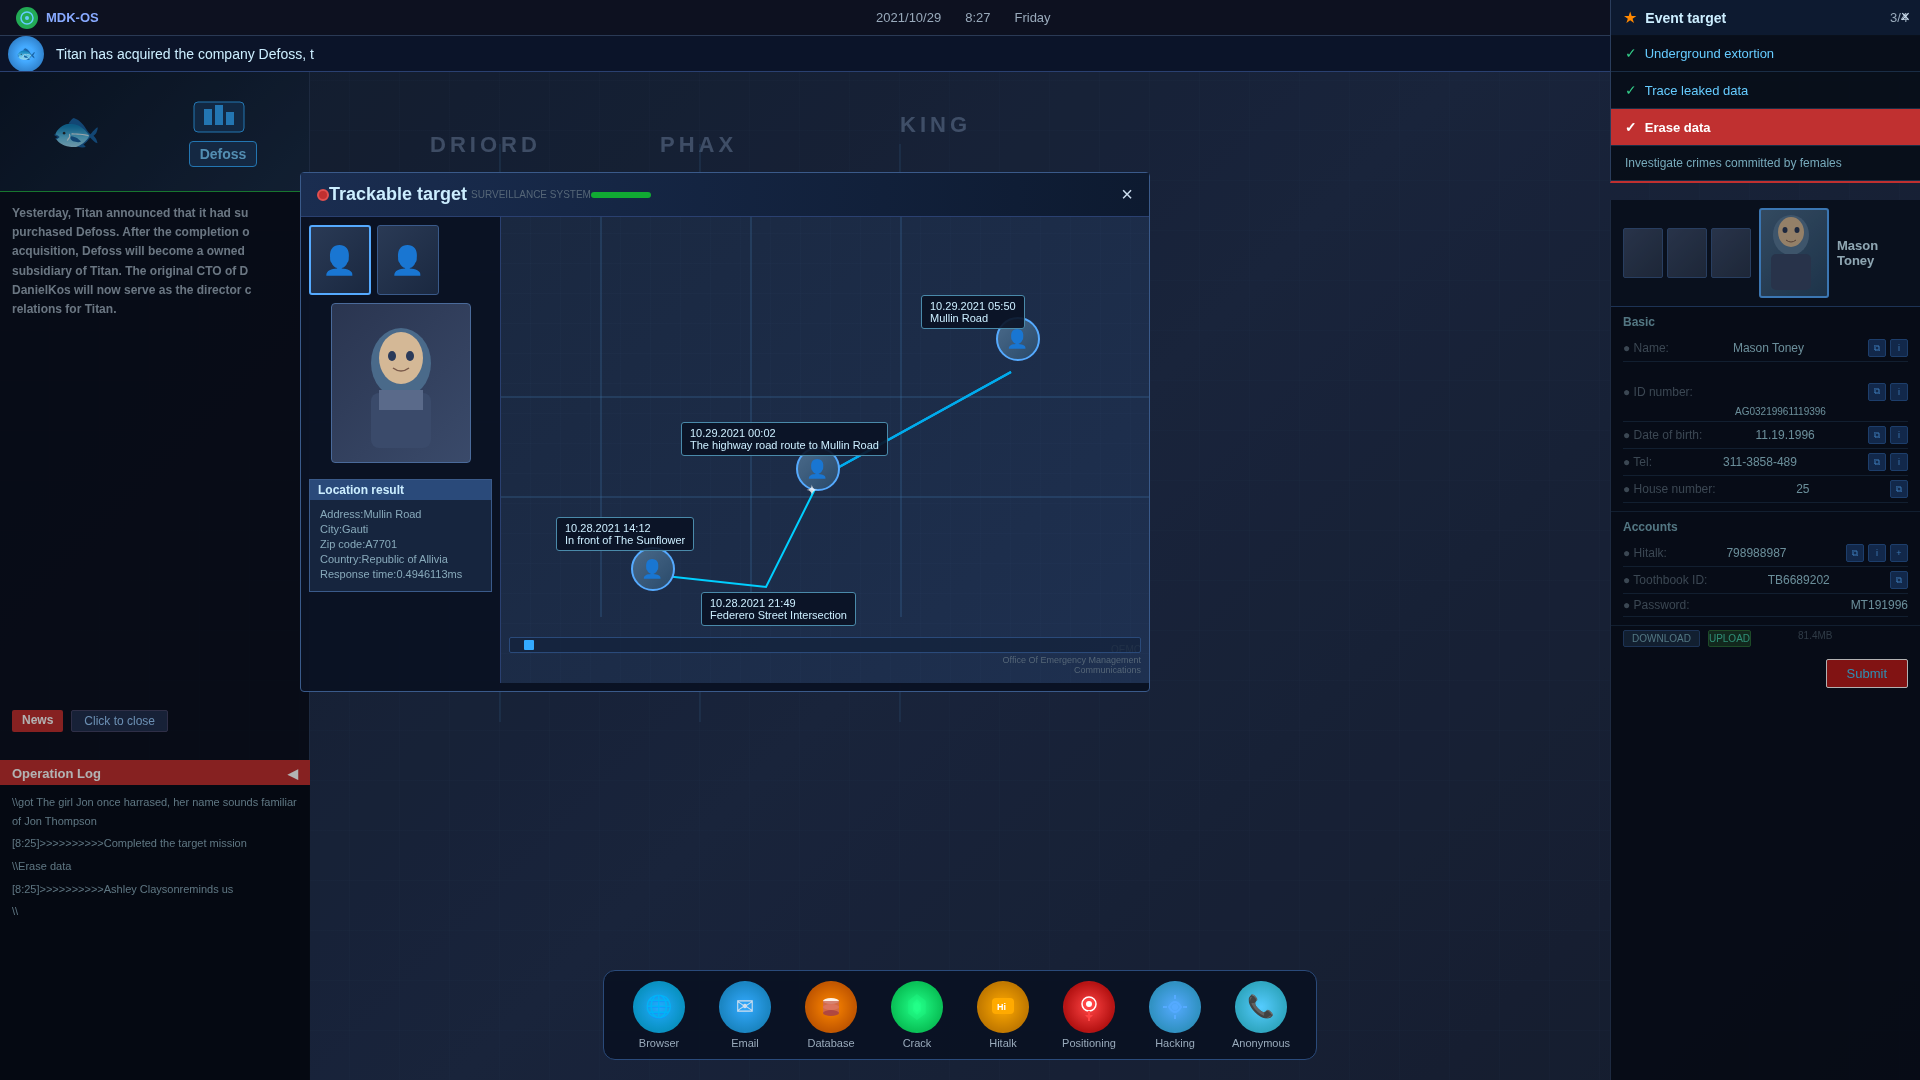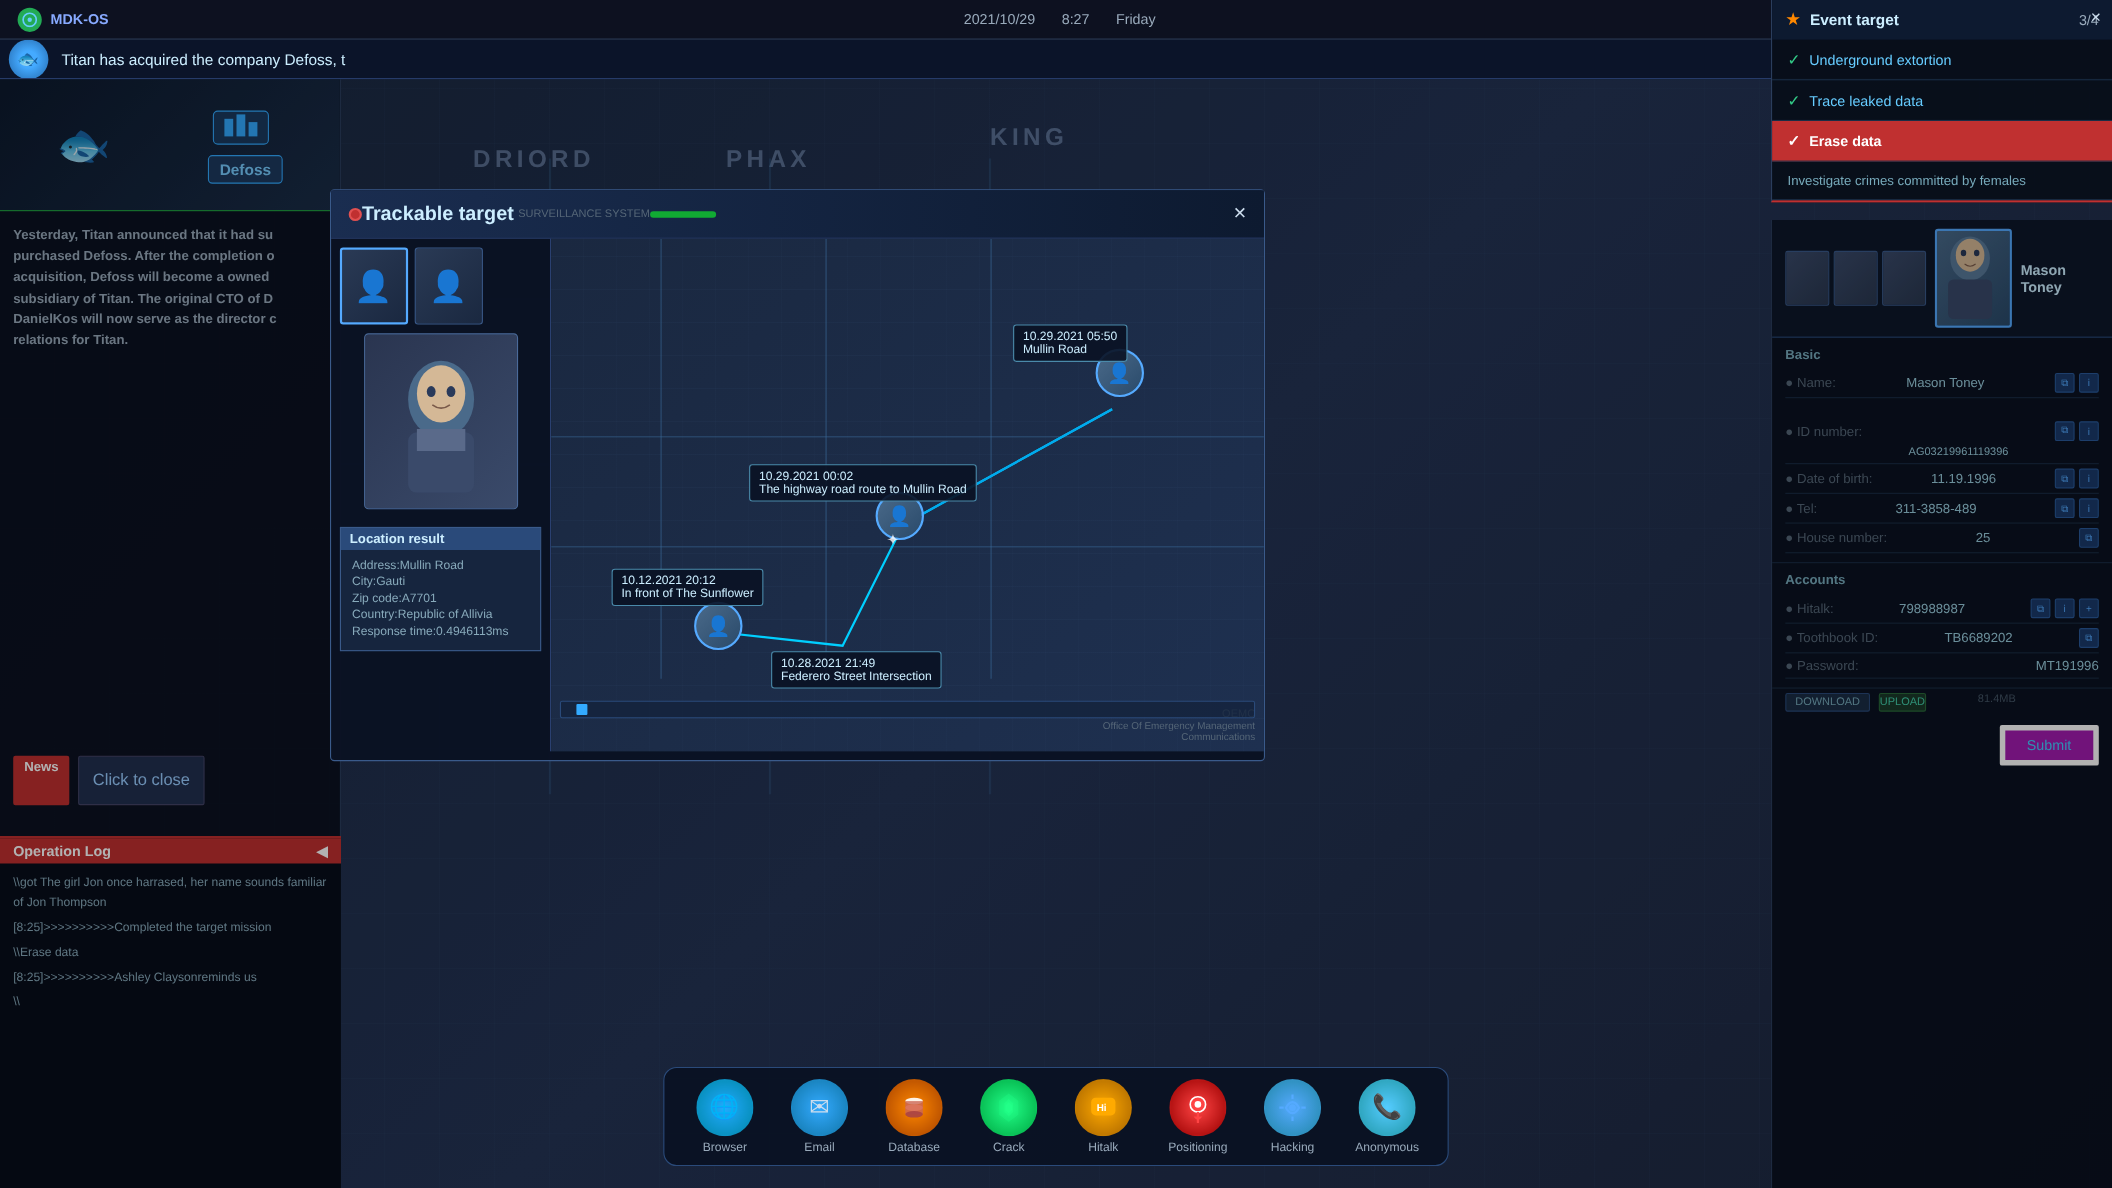--- a/index.html
+++ b/index.html
@@ -161,22 +161,22 @@
       background: #c03030;
       color: #fff;
       padding: 3px 10px;
       font-size: 12px;
       border-radius: 2px;
       font-weight: bold;
     }
     .close-news-btn {
       background: #223050;
       color: #9cf;
-      padding: 13px 12px;
-      font-size: 15px;
+      padding: 3px 12px;
+      font-size: 12px;
       border: 1px solid #446;
       border-radius: 2px;
       cursor: pointer;
     }
 
     
     #operation-log {
       position: absolute;
       bottom: 0; left: 0;
       width: 310px;
@@ -519,22 +519,22 @@
       font-size: 9px;
       color: #5af;
     }
 
     #submit-row {
       padding: 8px 12px;
       display: flex;
       justify-content: flex-end;
     }
     .submit-btn {
-      background: #a21caf;
-      border: 5px solid #ffffff;
+      background: #b91c1c;
+      border: 1px solid #ffffff;
       color: #4cf;
       padding: 6px 20px;
       font-size: 13px;
       cursor: pointer;
       border-radius: 2px;
     }
 
     
     #dl-ul-row {
       padding: 4px 12px;
@@ -770,21 +770,21 @@
           <line x1="250" y1="0" x2="250" y2="400" stroke="#3a6a9a" stroke-width="1.5" opacity="0.4"></line>
           <line x1="400" y1="0" x2="400" y2="400" stroke="#3a6a9a" stroke-width="1.5" opacity="0.4"></line>
 
           <polyline points="155,358 265,370 320,260 510,155" stroke="#00cfff" stroke-width="2" fill="none" stroke-dasharray="none"></polyline>
 
           <polyline points="320,260 510,155" stroke="#00aaee" stroke-width="2" fill="none"></polyline>
         </svg>
 
         <div class="track-avatar" style="left:130px;top:330px;">👤</div>
         <div class="track-point" style="left:55px;top:300px;">
-          <div>10.12.2021 20:12</div>
+          <div>10.28.2021 14:12</div>
           <div>In front of The Sunflower</div>
         </div>
 
         <div class="track-point" style="left:200px;top:375px;">
           <div>10.28.2021 21:49</div>
           <div>Federero Street Intersection</div>
         </div>
 
         <div class="track-avatar" style="left:295px;top:230px;">👤</div>
         <div class="track-point" style="left:180px;top:205px;">

